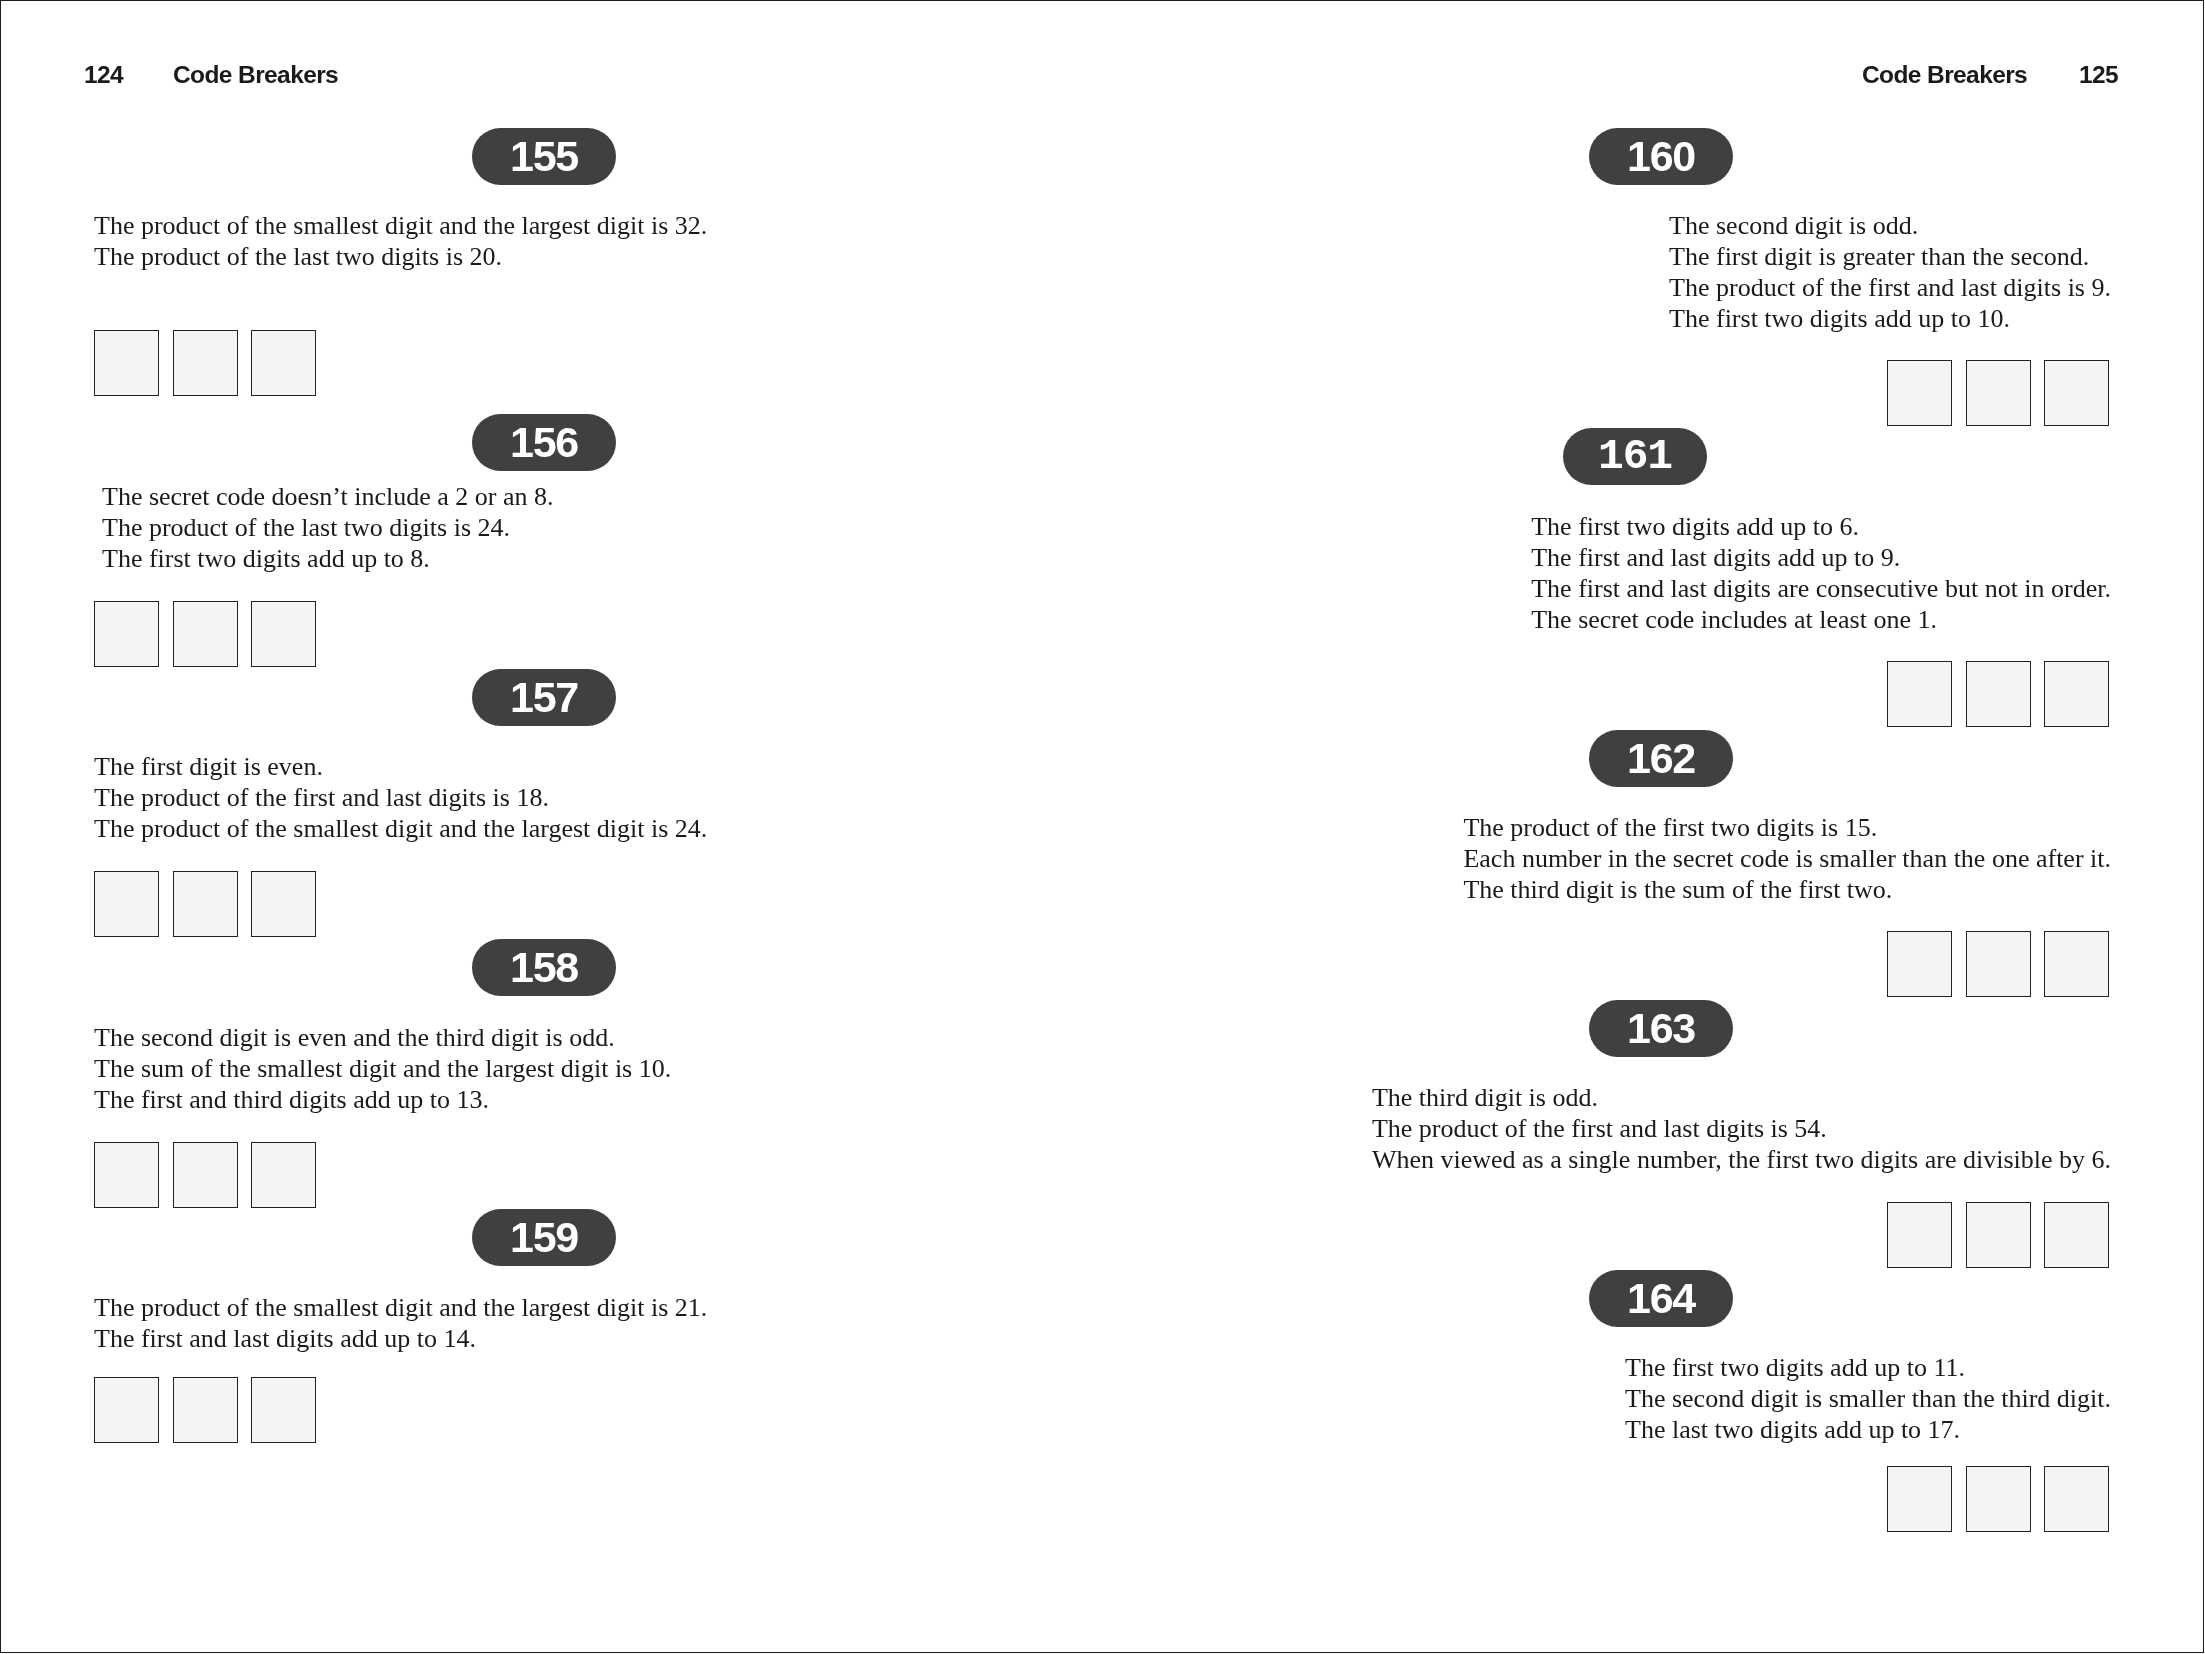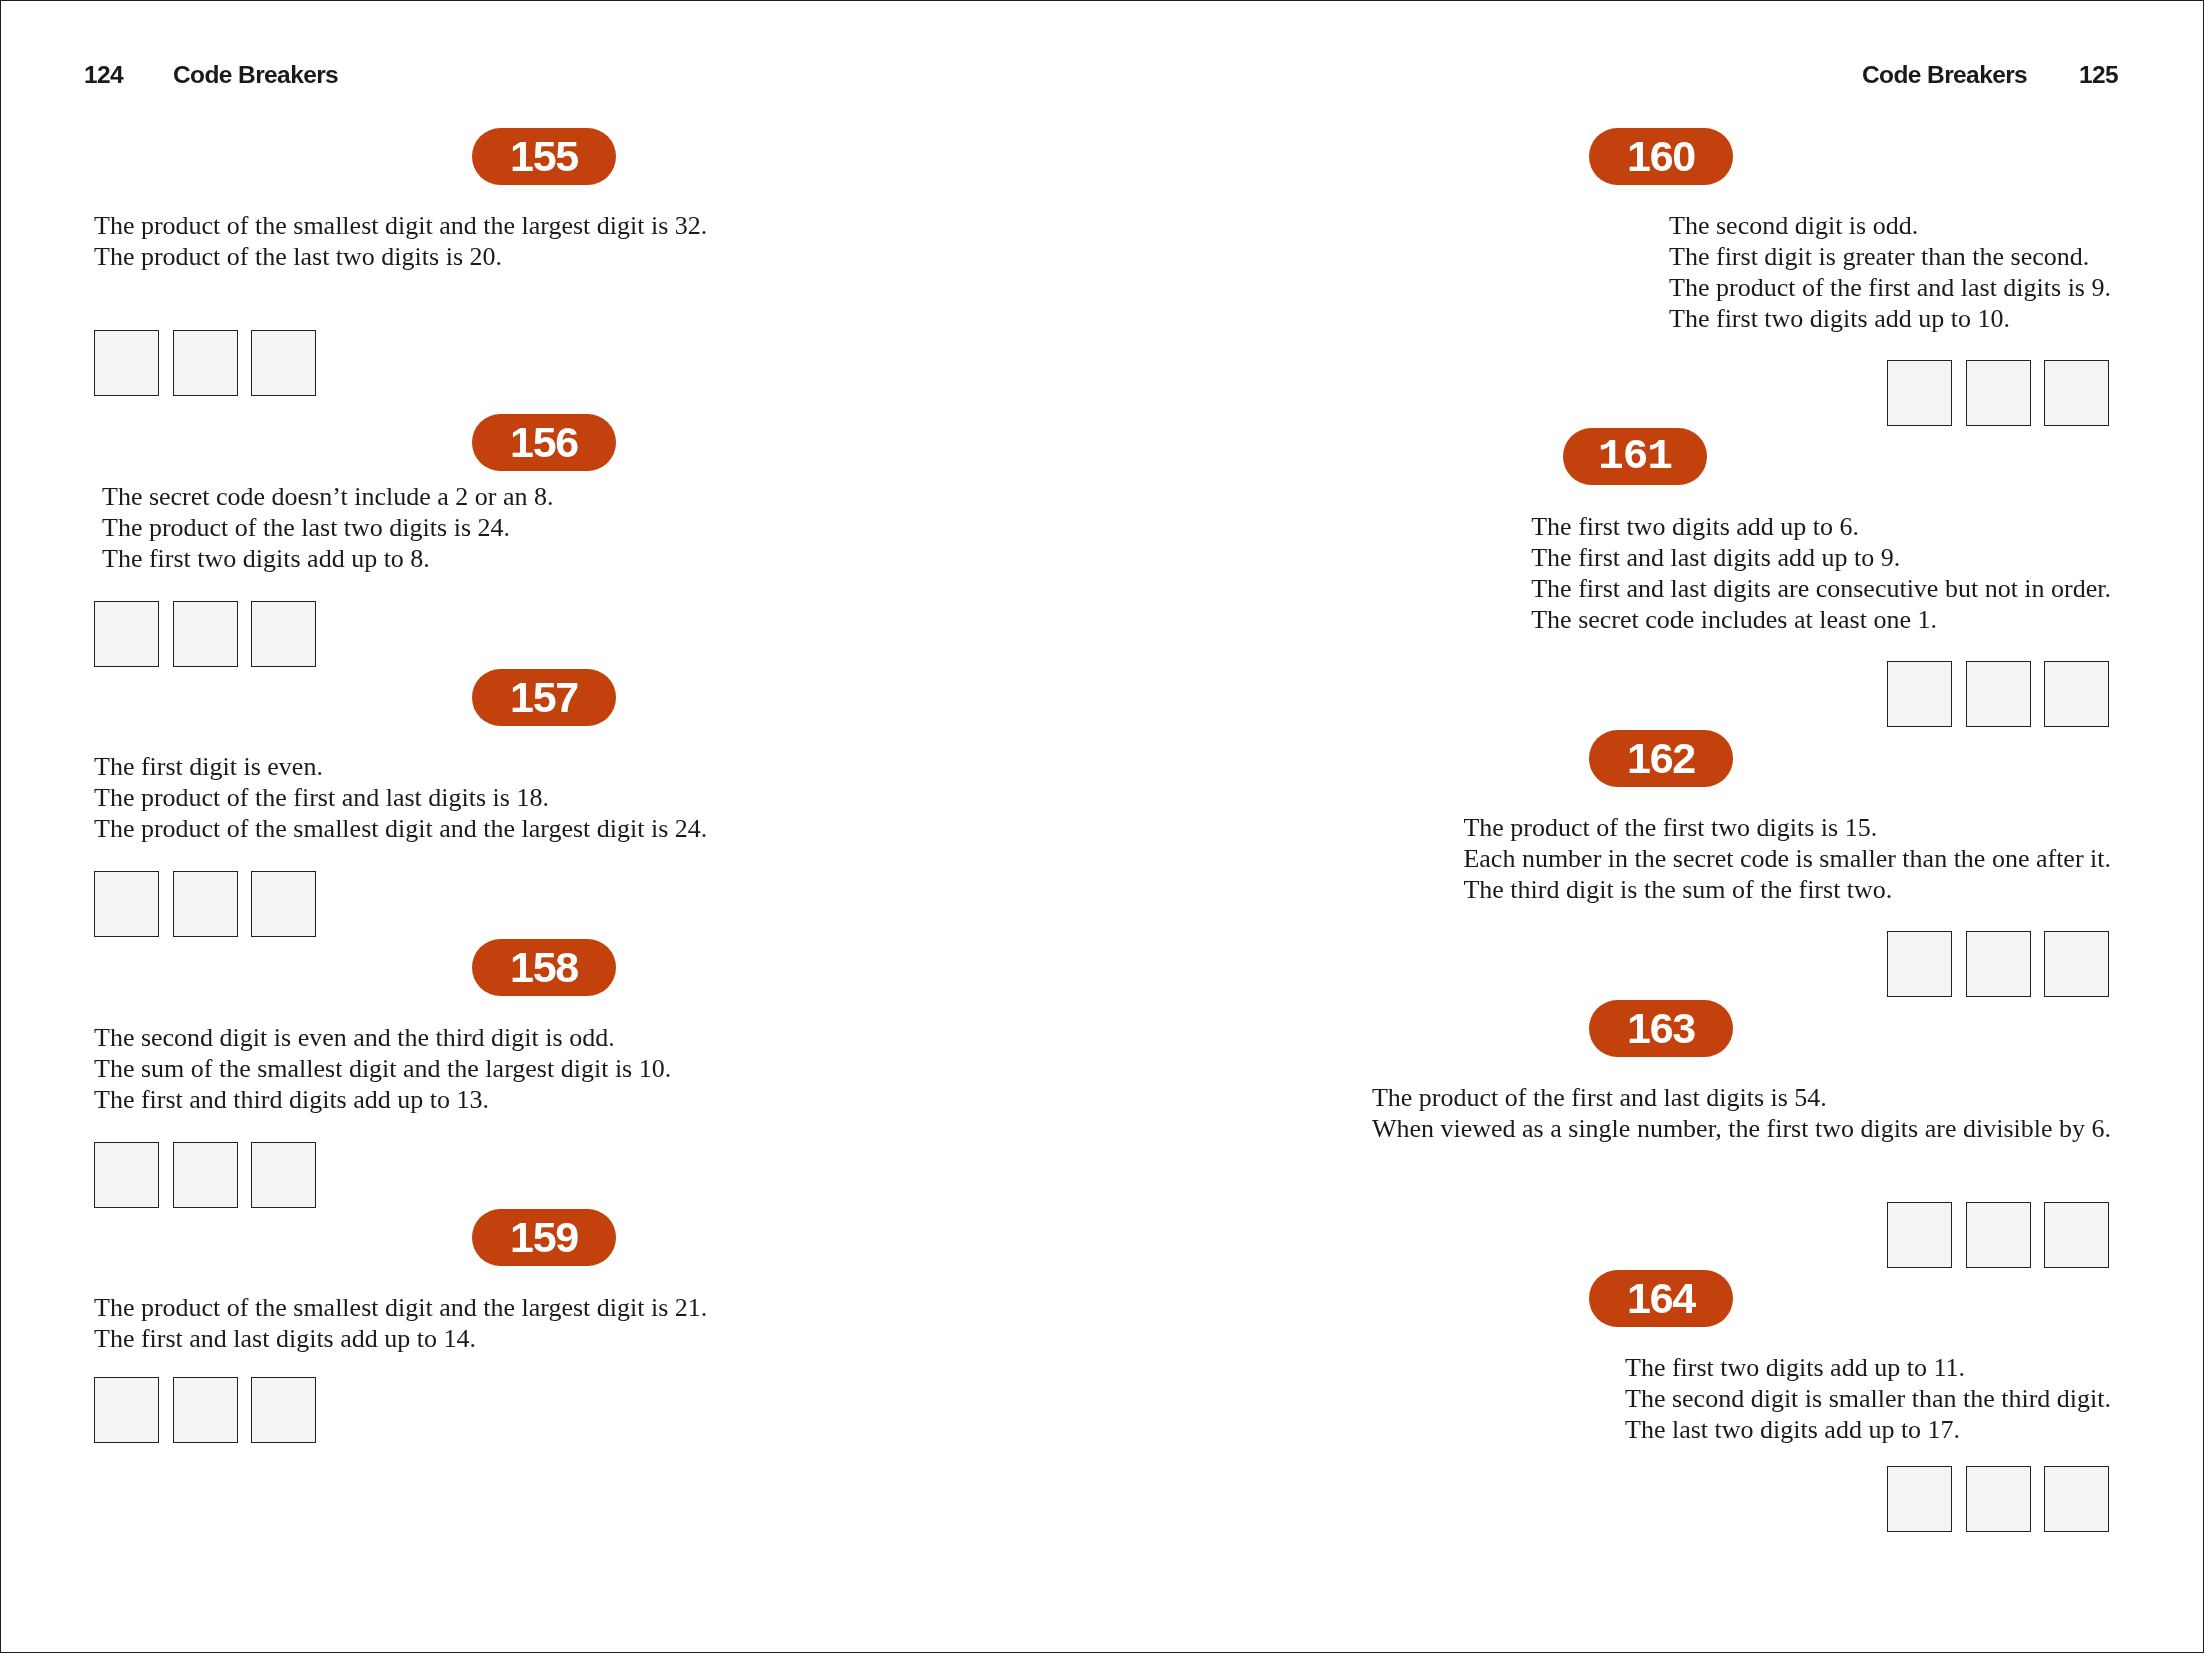--- a/index.html
+++ b/index.html
@@ -1,19 +1,19 @@
 <!DOCTYPE html>
 <html style="font-size:9.8px"><head>
 <meta charset="utf-8">
 <style>
   html, body { margin:0; padding:0; }
   body { width:2205px; height:1655px; position:relative; background:#fff; overflow:hidden; }
   .frame { position:absolute; left:0; top:0; width:2202px; height:1651px; border:1.8px solid #1e1e1e; background:#fff; }
   .hdr { position:absolute; top:59px; font-family:"Liberation Sans", sans-serif; font-weight:bold; font-size:24.5px; color:#1a1a1a; line-height:32px; letter-spacing:-0.6px; }
-  .badge { position:absolute; width:144px; height:57px; border-radius:29px; background:#c2410c; color:#fff;
+  .badge { position:absolute; width:144px; height:57px; border-radius:29px; background:#404040; color:#fff;
            font-family:"Liberation Sans", sans-serif; font-weight:bold; font-size:43px; line-height:57px; text-align:center; letter-spacing:-1.2px; }
   .clues { position:absolute; font-family:"Liberation Serif", serif; font-size:26px; line-height:31px; color:#1a1a1a; white-space:nowrap; }
   .clues.left { left:94px; text-align:left; }
   .clues.right { right:94px; }
   .clue { display:block; }
   .boxes { position:absolute; display:flex; gap:13.5px; }
   .box { width:63px; height:64px; border:1.2px solid #222; background:#f4f4f4; }
 </style>
 </head>
 <body>
@@ -117,20 +117,21 @@
   <span class="clue">The third digit is the sum of the first two.</span>
 </div>
 <div class="boxes" style="left:1887px; top:931px;">
   <div class="box"></div>
   <div class="box"></div>
   <div class="box"></div>
 </div>
 
 <div class="badge" style="left:1589px; top:1000px;">163</div>
 <div class="clues right" style="top:1082px;">
+  <span class="clue">The third digit is odd.</span>
   <span class="clue">The product of the first and last digits is 54.</span>
   <span class="clue">When viewed as a single number, the first two digits are divisible by 6.</span>
 </div>
 <div class="boxes" style="left:1887px; top:1202px;">
   <div class="box"></div>
   <div class="box"></div>
   <div class="box"></div>
 </div>
 
 <div class="badge" style="left:1589px; top:1270px;">164</div>

